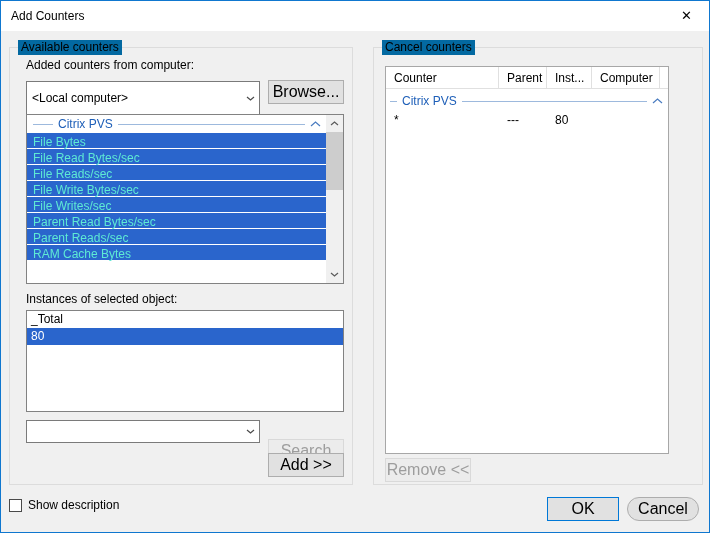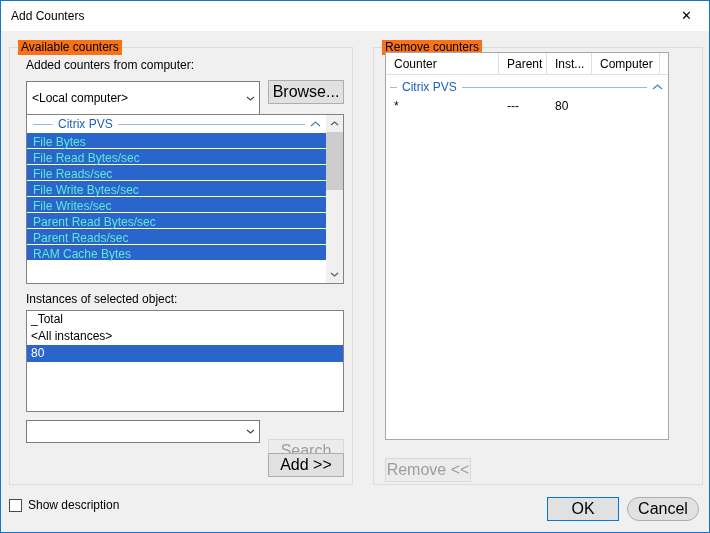--- a/index.html
+++ b/index.html
@@ -9,21 +9,21 @@
 
   .titlebar { position:absolute; left:0; top:0; right:0; height:30px; background:#fff; }
   .title { position:absolute; left:10px; top:8px; }
   .close-btn { position:absolute; right:0; top:0; width:45px; height:29px; display:flex; align-items:center; justify-content:center; font-size:13px; cursor:default; }
 
   .dlg-body { position:absolute; left:0; top:30px; right:0; bottom:0; }
 
   .groupbox { position:absolute; border:1px solid #dcdcdc; }
   .gb-left  { left:8px;   top:16px; width:344px; height:438px; }
   .gb-right { left:372px; top:16px; width:330px; height:438px; }
-  .gb-label { position:absolute; top:-8px; left:8px; background:#f97316; padding:0 3px; line-height:15px; }
+  .gb-label { position:absolute; top:-8px; left:8px; background:#0369a1; padding:0 3px; line-height:15px; }
 
   .lbl { position:absolute; white-space:nowrap; }
   .sel-lbl { left:16px; top:10px; }
   .inst-lbl { left:16px; top:244px; }
 
   .combo { position:absolute; background:#fff; border:1px solid #7a7a7a; display:flex; align-items:center; }
   .combo-text { flex:1; padding-left:5px; white-space:nowrap; overflow:hidden; }
   .combo-arrow { width:18px; align-self:stretch; display:flex; align-items:center; justify-content:center; }
   .computer-combo { left:16px; top:33px;  width:234px; height:34px; }
   .search-combo   { left:16px; top:372px; width:234px; height:23px; }
@@ -48,21 +48,21 @@
   .item { height:16px; line-height:18px; padding-left:6px; background:#2a65cc; color:#5eead4; border-bottom:1px solid #fff; white-space:nowrap; }
 
   .scrollbar { position:absolute; right:0; top:0; bottom:0; width:17px; background:#f0f0f0; }
   .sb-btn { position:absolute; left:0; width:17px; height:17px; display:flex; align-items:center; justify-content:center; }
   .sb-up { top:0; } .sb-down { bottom:0; }
   .sb-thumb { position:absolute; left:0; top:17px; width:17px; height:58px; background:#cdcdcd; }
 
   .inst-item { height:17px; line-height:17px; padding-left:4px; white-space:nowrap; }
   .inst-item.selected { background:#2a65cc; color:#fff; }
 
-  .table { position:absolute; left:11px; top:4px; width:284px; height:388px; background:#fff; border:1px solid #a7a7a7; }
+  .table { position:absolute; left:11px; top:18px; width:284px; height:388px; background:#fff; border:1px solid #a7a7a7; }
   .thead { display:flex; height:22px; border-bottom:1px solid #e0e0e0; }
   .th { padding:4px 0 0 8px; border-right:1px solid #e0e0e0; white-space:nowrap; overflow:hidden; }
   .th-counter { width:113px; } .th-parent { width:48px; } .th-inst { width:45px; } .th-computer { width:68px; }
   .th-fill { flex:1; border-right:none; }
   .table-group { height:20px; margin-top:2px; }
   .table-group .g-left { width:7px; margin:0 5px 0 4px; }
   .trow { display:flex; height:18px; line-height:18px; }
   .td { padding-left:8px; white-space:nowrap; overflow:hidden; }
   .td-counter { width:113px; } .td-parent { width:48px; } .td-inst { width:45px; } .td-computer { width:68px; }
   .remove-btn { left:11px; top:410px; width:86px; height:24px; }
@@ -136,38 +136,37 @@
                 <polyline points="1,1 4.5,4 8,1" fill="none" stroke="#5a5a5a" stroke-width="1.2"></polyline>
               </svg>
             </div>
         </div>
       </div>
 
       <span class="lbl inst-lbl">Instances of selected object:</span>
 
       <div class="listbox instance-list">
         <div class="inst-item">_Total</div>
-        <div class="inst-item">&lt;All instances&gt;</div>
         <div class="inst-item selected">80</div>
       </div>
 
       <div class="combo search-combo">
         <span class="combo-text"></span>
         <span class="combo-arrow">
             <svg width="9" height="5" viewBox="0 0 9 5">
               <polyline points="1,1 4.5,4 8,1" fill="none" stroke="#4a4a4a" stroke-width="1.2"></polyline>
             </svg>
           </span>
       </div>
       <button class="btn btn-disabled search-btn">Search</button>
       <button class="btn add-btn">Add &gt;&gt;</button>
     </div>
 
     <div class="groupbox gb-right">
-      <span class="gb-label">Remove counters</span>
+      <span class="gb-label">Cancel counters</span>
 
       <div class="table">
         <div class="thead">
           <div class="th th-counter">Counter</div>
           <div class="th th-parent">Parent</div>
           <div class="th th-inst">Inst...</div>
           <div class="th th-computer">Computer</div>
           <div class="th th-fill"></div>
         </div>
         <div class="group-row table-group">

